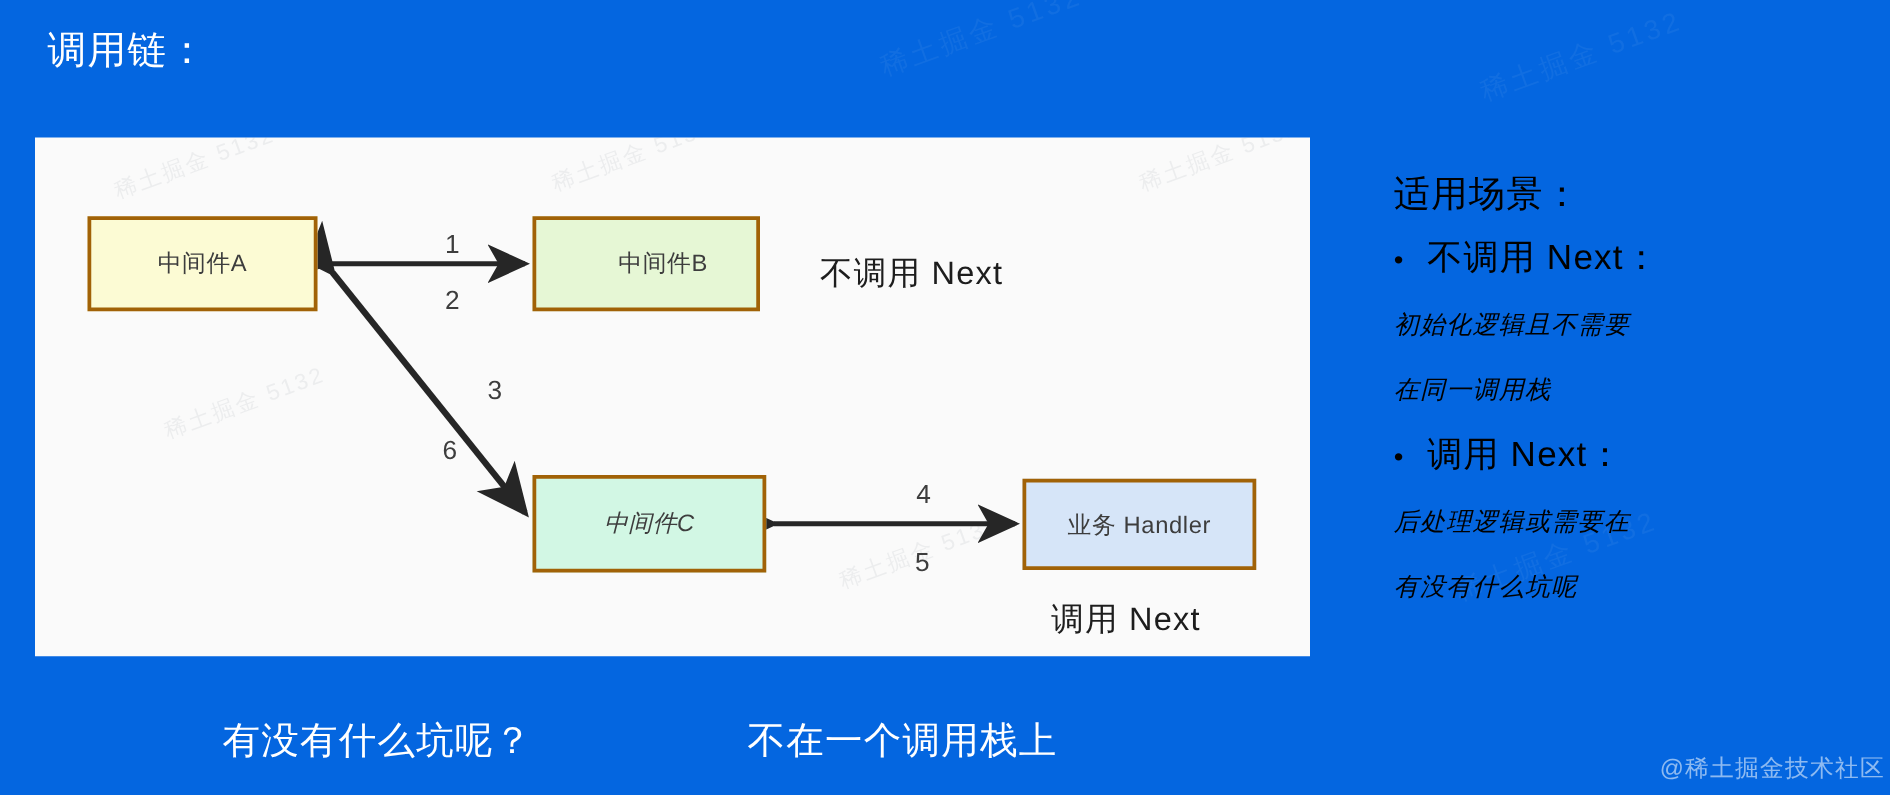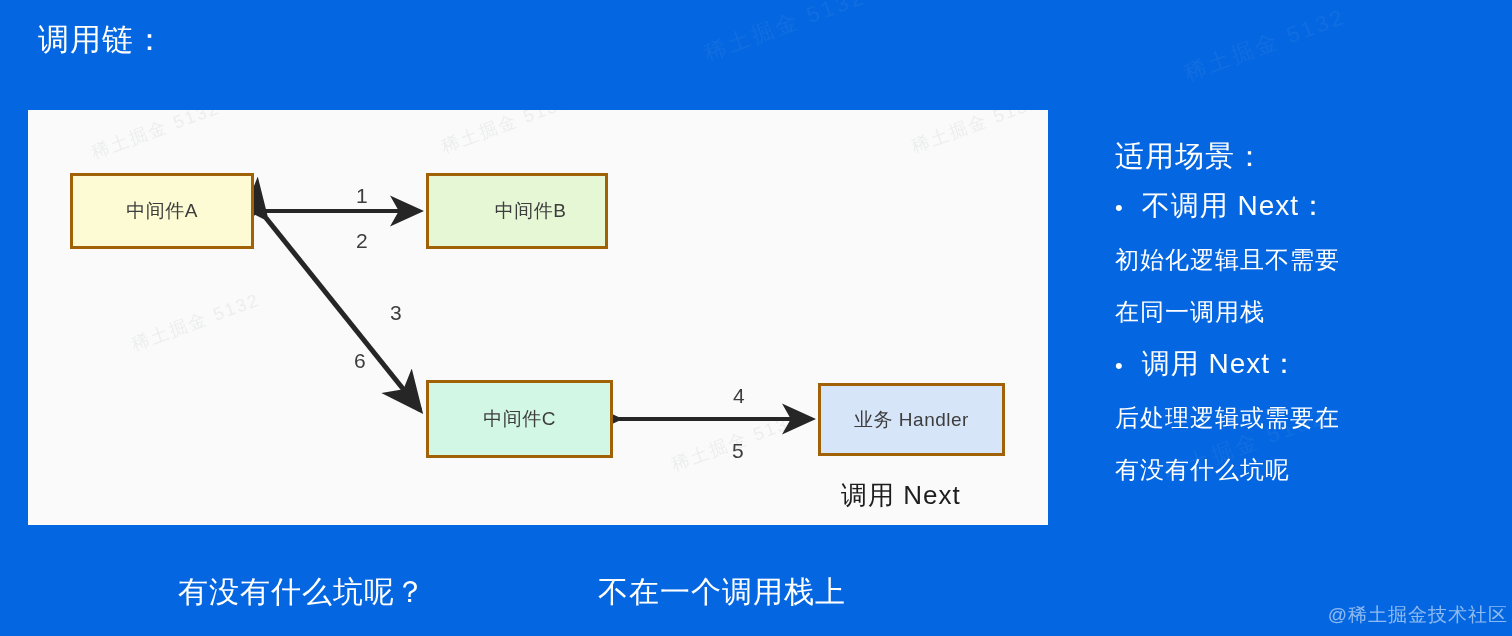--- a/index.html
+++ b/index.html
@@ -101,21 +101,21 @@
     width: 1020px; height: 415px;
     pointer-events: none;
   }
 
   
   #right-col {
     position: absolute;
     left: 1115px;
     top: 132px;
     width: 390px;
-    color: #ffffff;
+    color: #000000;
   }
   .rc-heading {
     font-size: 29px;
     letter-spacing: 1px;
     line-height: 48px;
     white-space: nowrap;
   }
   .rc-bullet {
     display: flex;
     align-items: baseline;
@@ -123,24 +123,25 @@
     letter-spacing: 1px;
     line-height: 52px;
     white-space: nowrap;
   }
   .rc-bullet .dot {
     font-size: 22px;
     line-height: 52px;
     margin-right: 18px;
   }
   .rc-line {
-    font-size: 24px;
+    font-size: 20px;
     letter-spacing: 1px;
     line-height: 52px;
     white-space: nowrap;
+    font-style: italic;
   }
 
   
   .bottom-caption {
     position: absolute;
     color: #ffffff;
     font-size: 30px;
     letter-spacing: 1px;
     white-space: nowrap;
   }
@@ -200,34 +201,35 @@
 
       <line x1="591" y1="309" x2="784" y2="309" stroke="#262626" stroke-width="4" marker-start="url(#ah)" marker-end="url(#ah)"></line>
     </svg>
 
     <div class="node" id="node-a" style="background: rgb(252, 251, 212);">
       <span>中间件A</span>
     </div>
     <div class="node" id="node-b" style="background: rgb(230, 247, 213); padding-left: 27px;">
       <span>中间件B</span>
     </div>
-    <div class="node" id="node-c" style="background: rgb(210, 247, 228);">
+    <div class="node" id="node-c" style="background: rgb(210, 247, 228); font-style: italic;">
       <span>中间件C</span>
     </div>
     <div class="node" id="node-h" style="background: rgb(214, 229, 248);">
       <span>业务 Handler</span>
     </div>
 
     <div class="edge-label" id="lbl-1">1</div>
     <div class="edge-label" id="lbl-2">2</div>
     <div class="edge-label" id="lbl-3">3</div>
     <div class="edge-label" id="lbl-6">6</div>
     <div class="edge-label" id="lbl-4">4</div>
     <div class="edge-label" id="lbl-5">5</div>
 
+    <div class="panel-note" id="note-no-next">不调用 Next</div>
     <div class="panel-note" id="note-call-next">调用 Next</div>
   </div>
 
   <div id="right-col">
     <div class="rc-heading">适用场景：</div>
 
     <div class="rc-bullet">
       <span class="dot">•</span>
       <span>不调用 Next：</span>
     </div>

